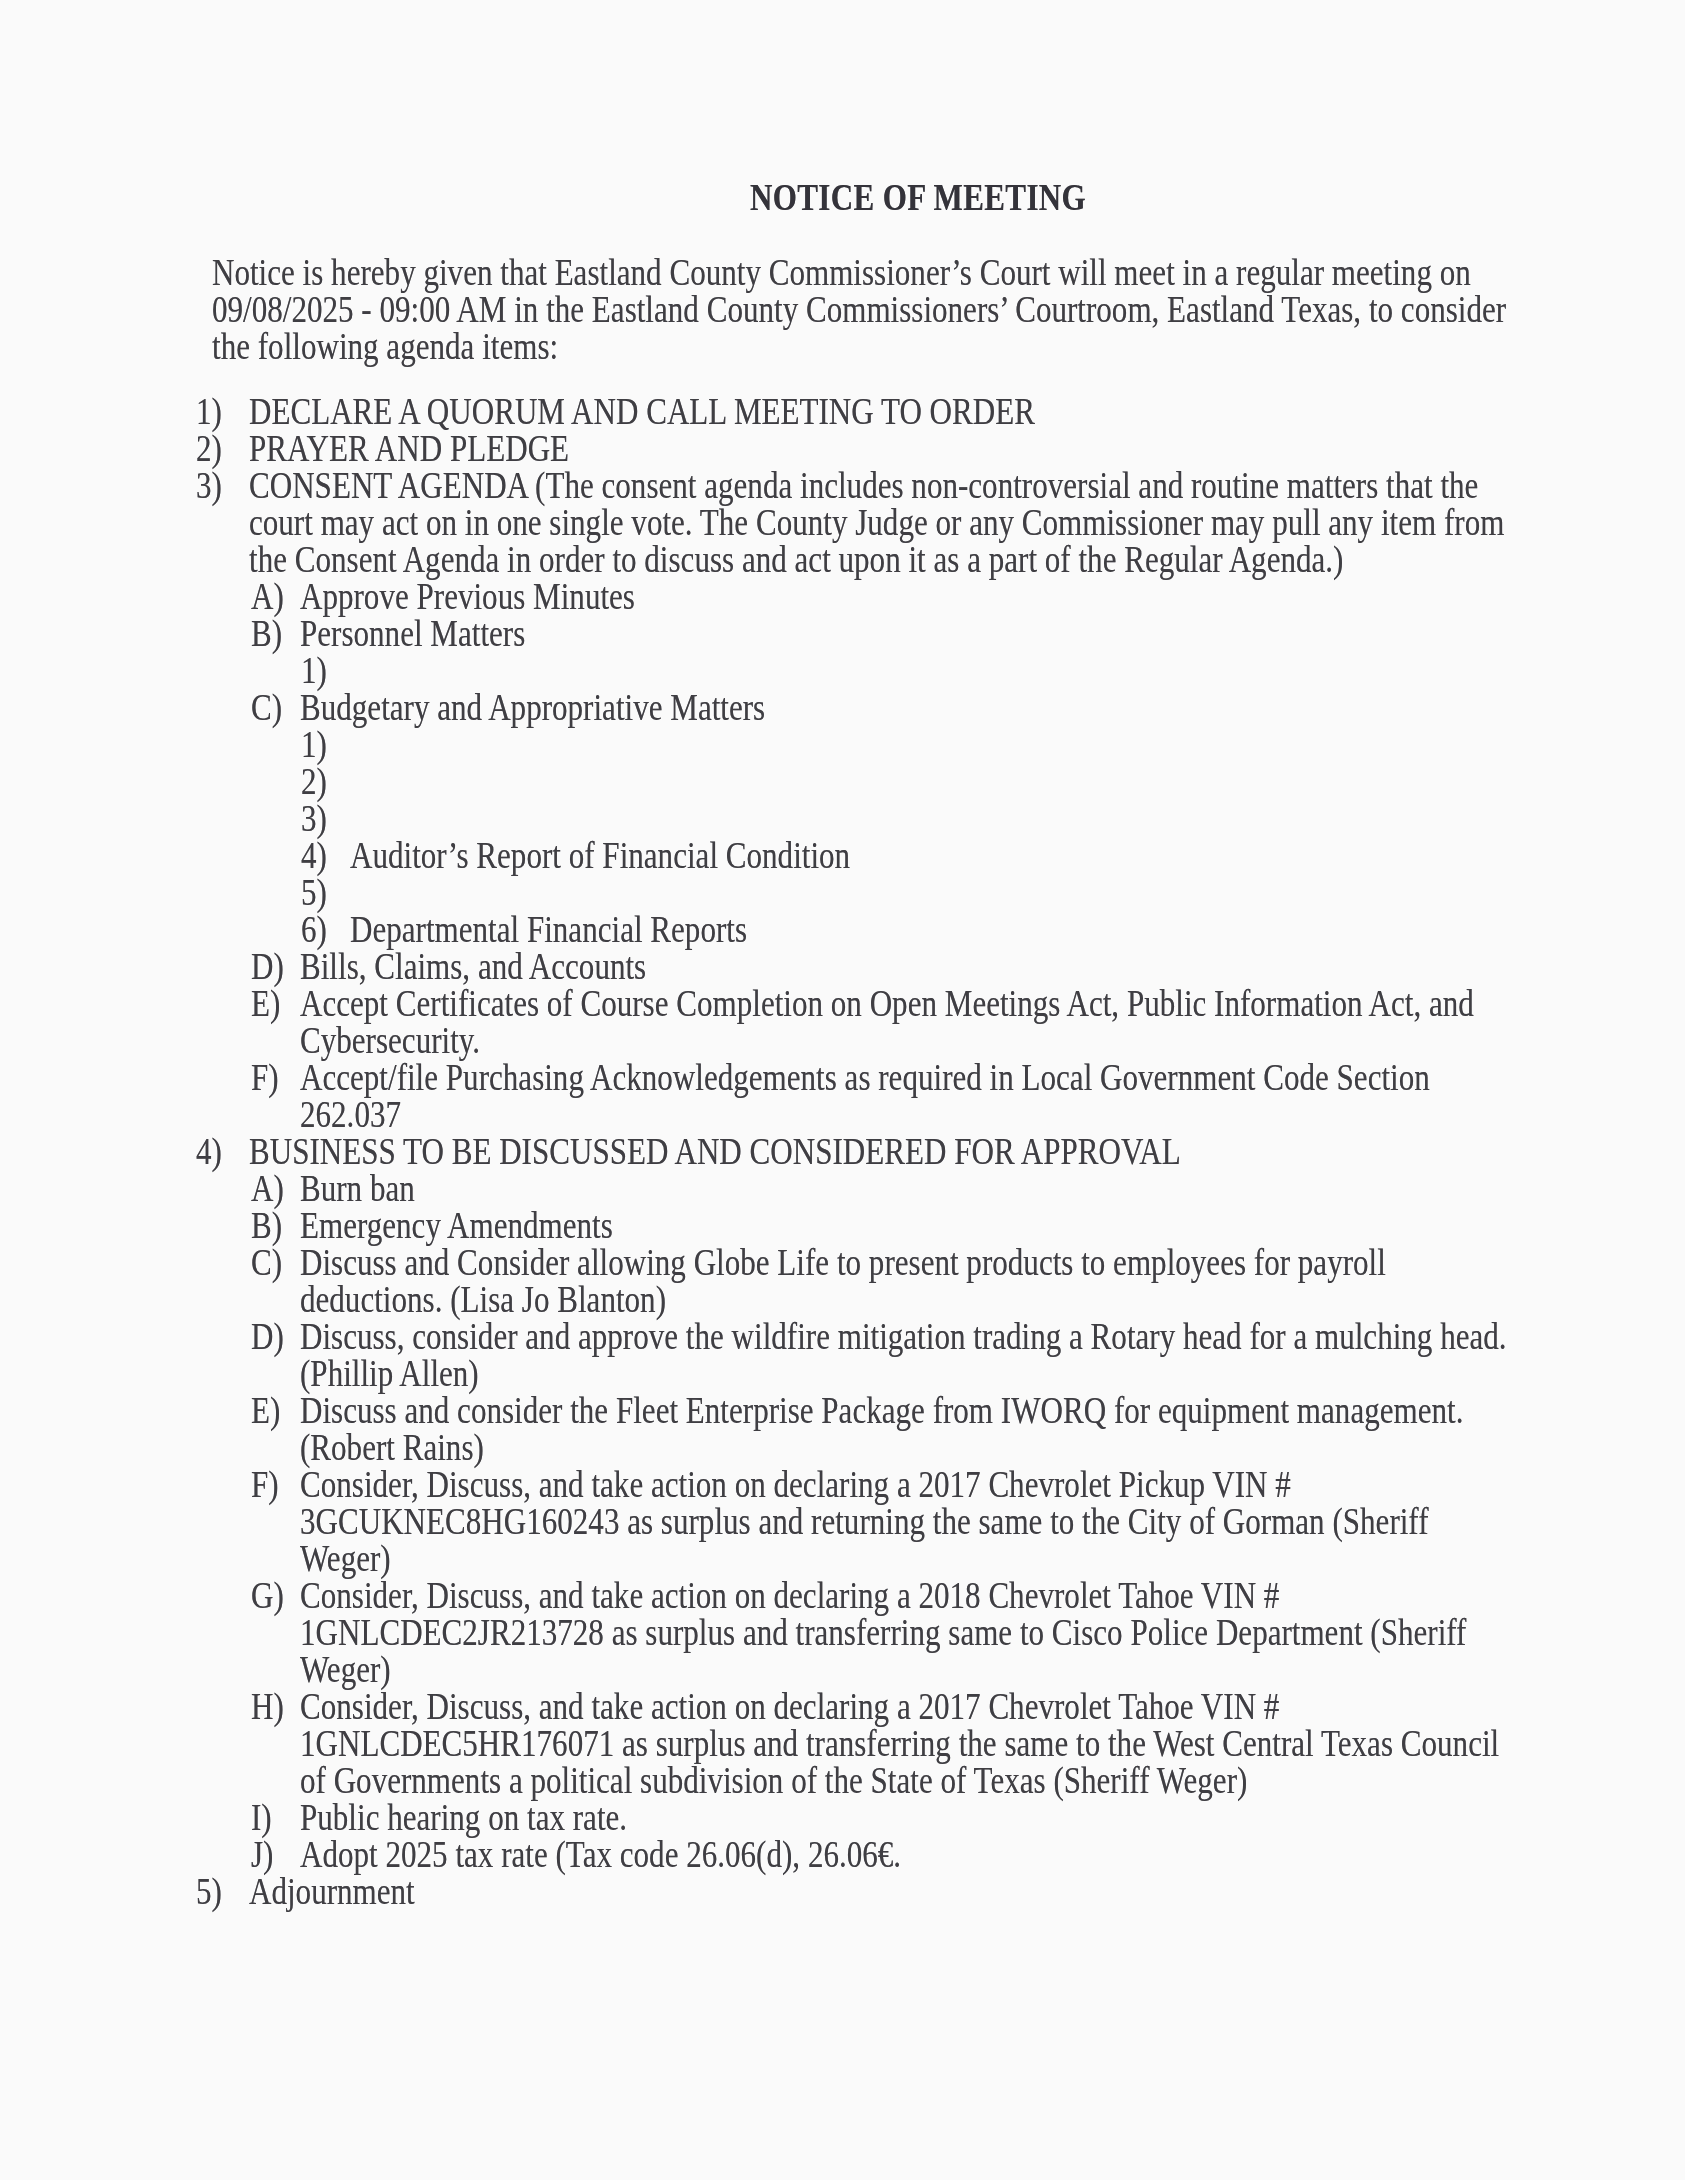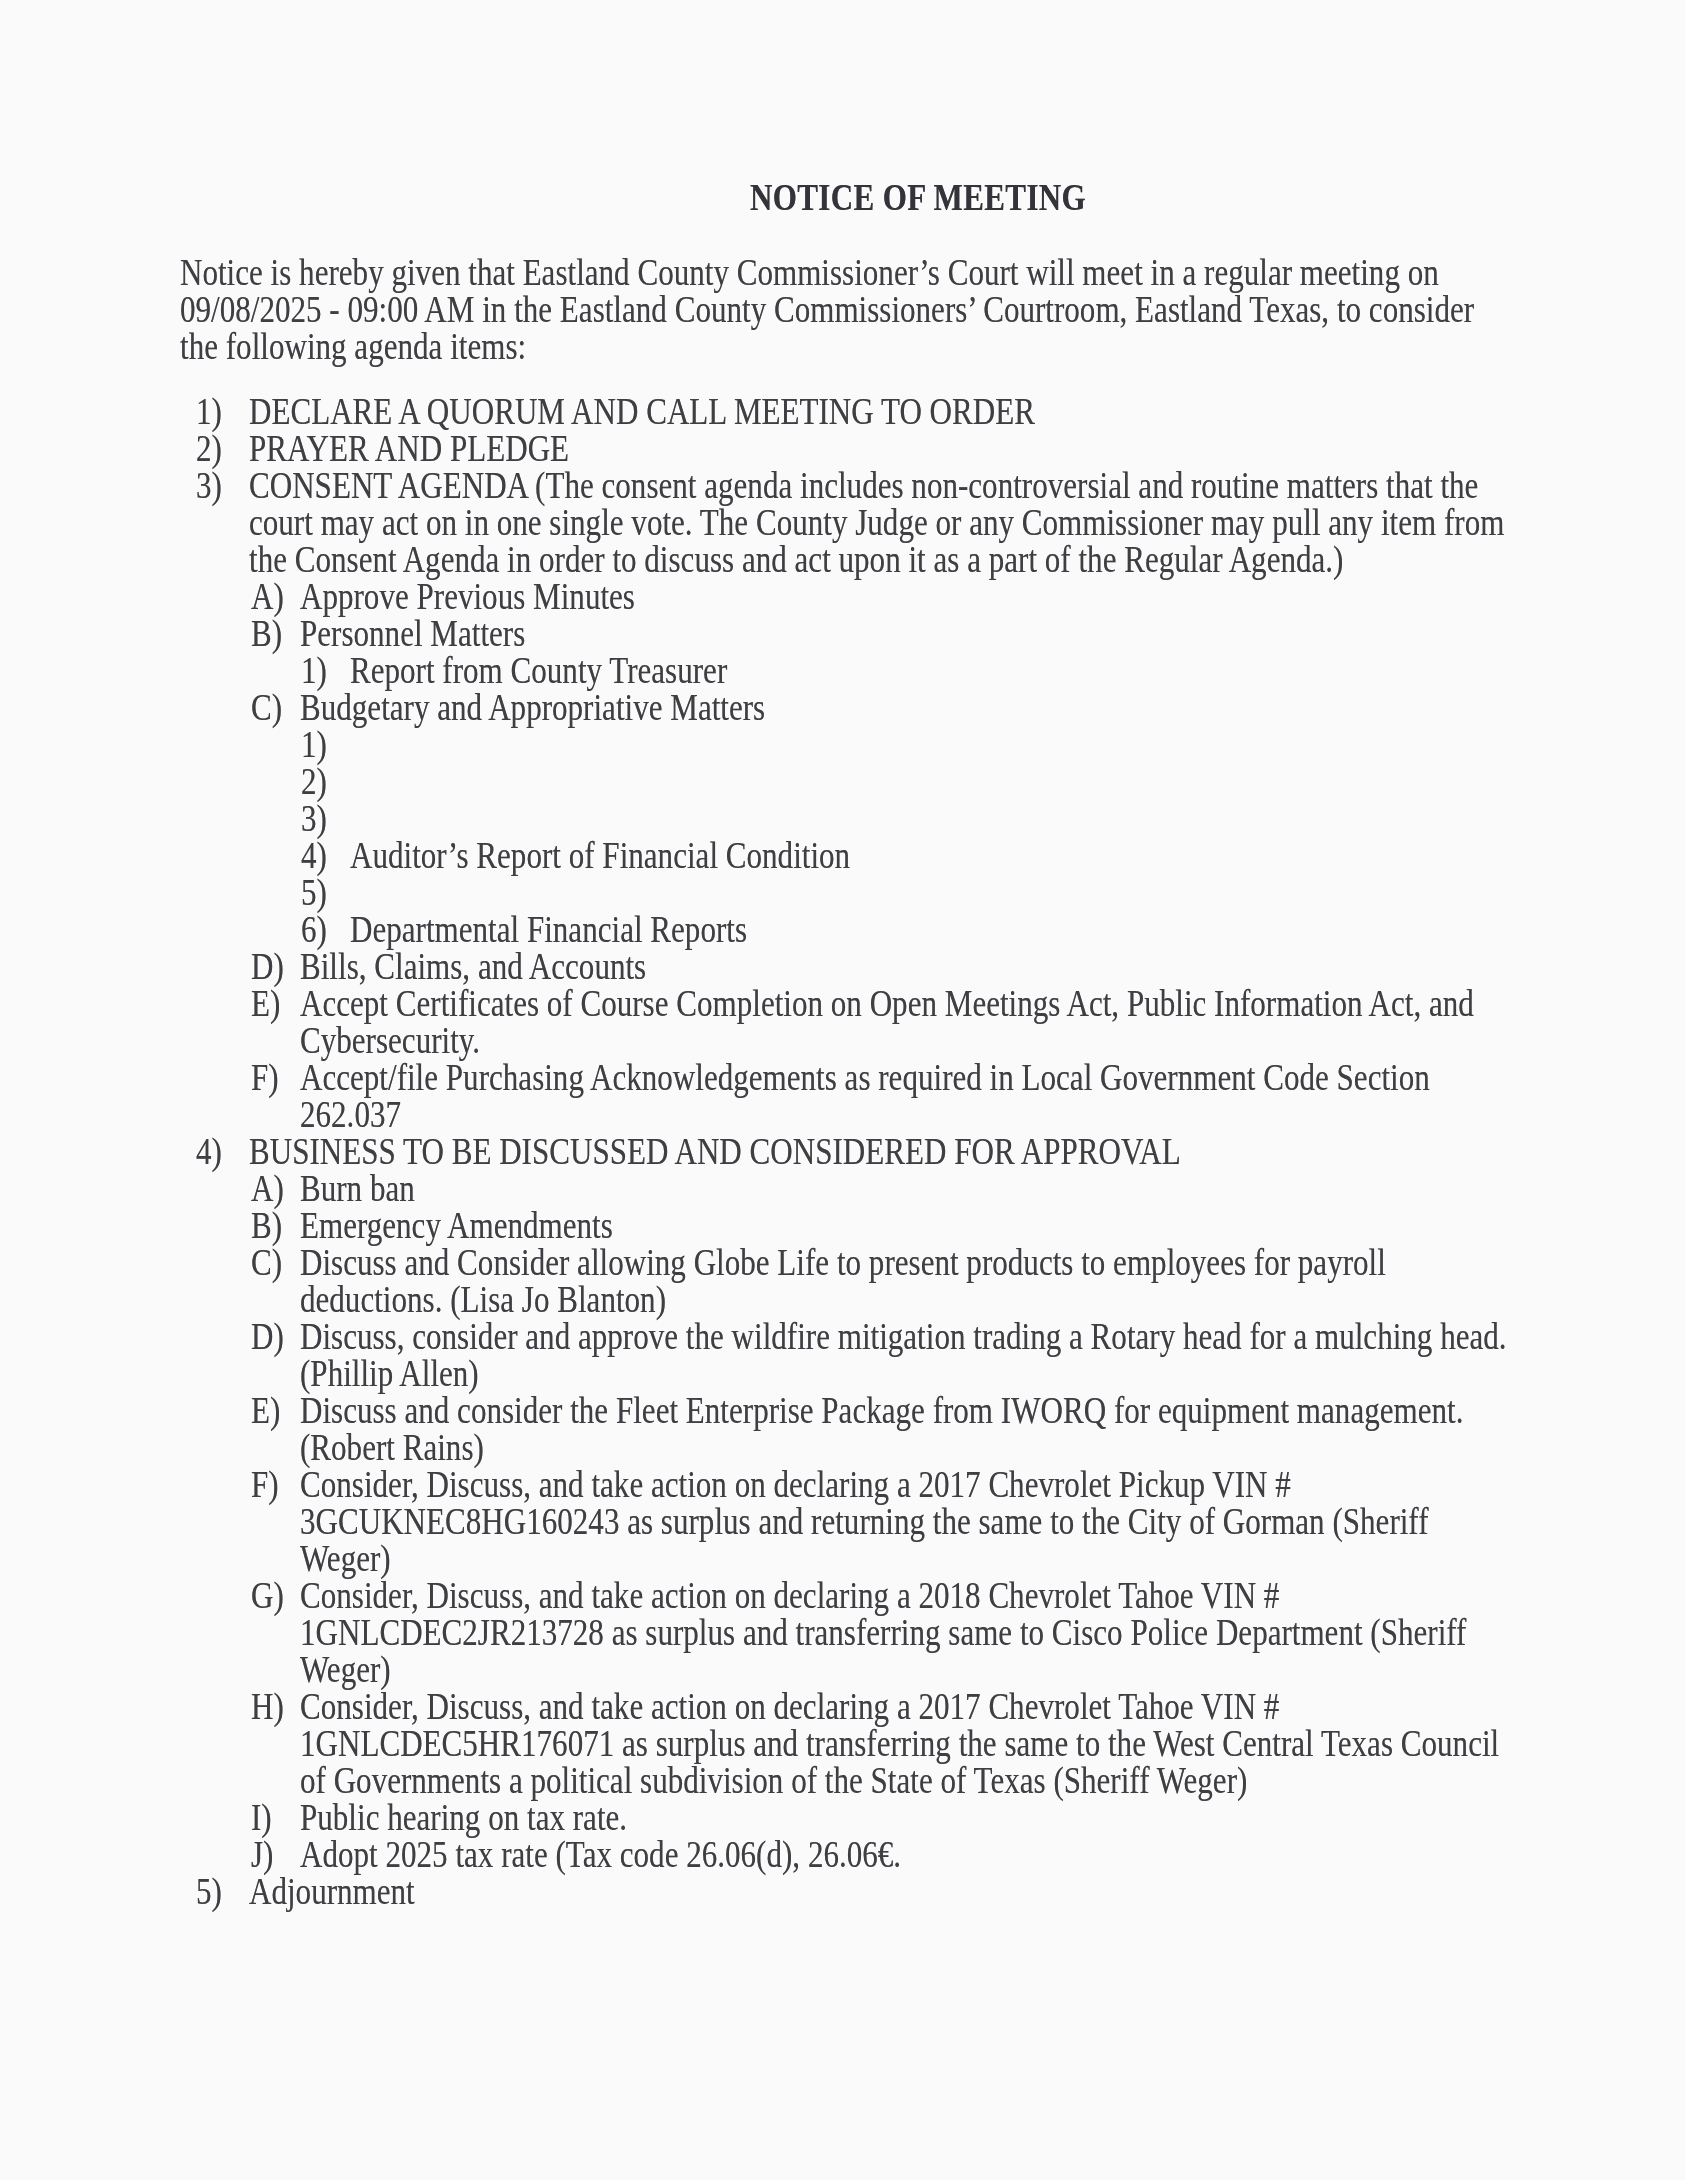--- a/index.html
+++ b/index.html
@@ -40,21 +40,21 @@
     letter-spacing: 0.4px;
   }
   .doc-title .tscale {
     display: inline-block;
     transform: scaleX(0.84);
     transform-origin: 50% 50%;
     text-shadow: 0 0 0.6px rgba(50,50,55,0.6);
   }
   .intro {
     position: absolute;
-    left: 180px;
+    left: 212px;
     top: 254px;
     width: 1363px;
   }
   .agenda {
     position: absolute;
     left: 196px;
     top: 393px;
     width: 1380px;
   }
   .item {
@@ -108,23 +108,20 @@
         </div>
       </div>
       <div class="item lvl1">
         <div class="marker tline">B)</div>
         <div class="itext">
           <div class="tline">Personnel Matters</div>
         </div>
       </div>
       <div class="item lvl2">
         <div class="marker tline">1)</div>
-        <div class="itext">
-          <div class="tline">Report from County Treasurer</div>
-        </div>
       </div>
       <div class="item lvl1">
         <div class="marker tline">C)</div>
         <div class="itext">
           <div class="tline">Budgetary and Appropriative Matters</div>
         </div>
       </div>
       <div class="item lvl2">
         <div class="marker tline">1)</div>
       </div>

